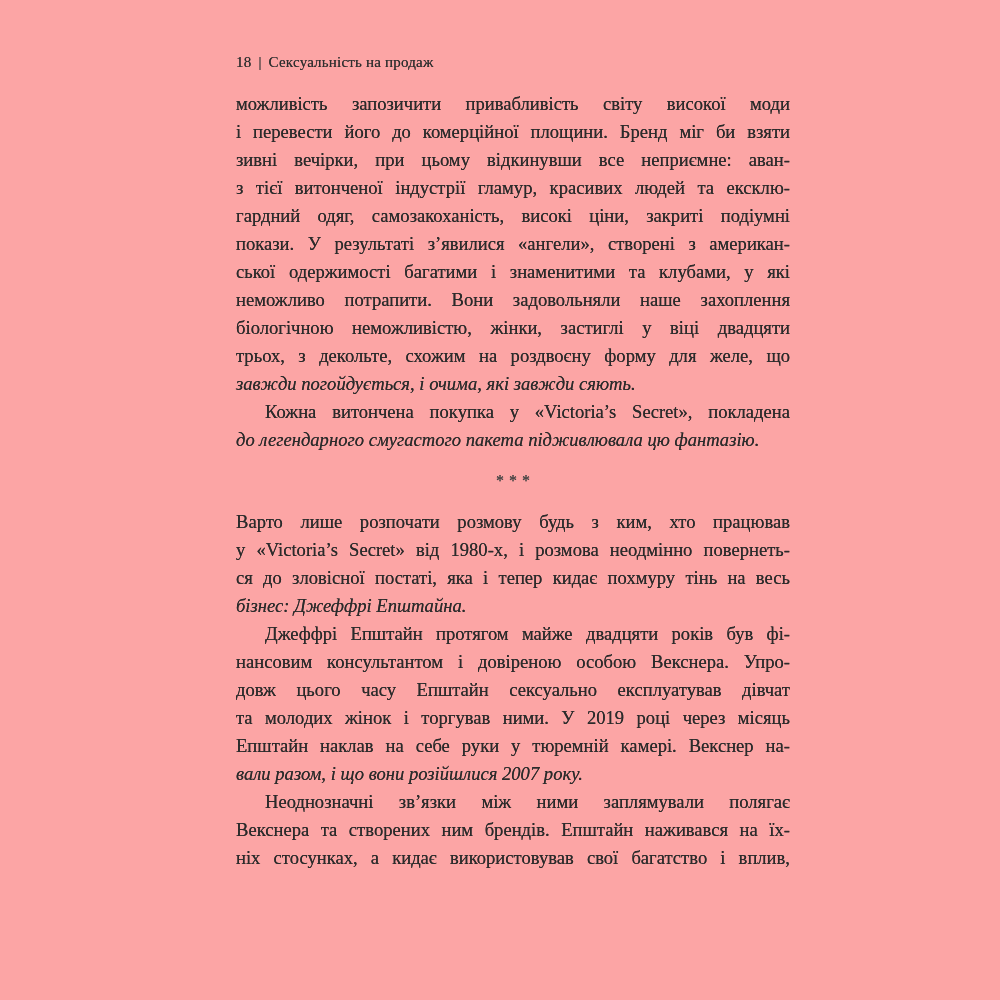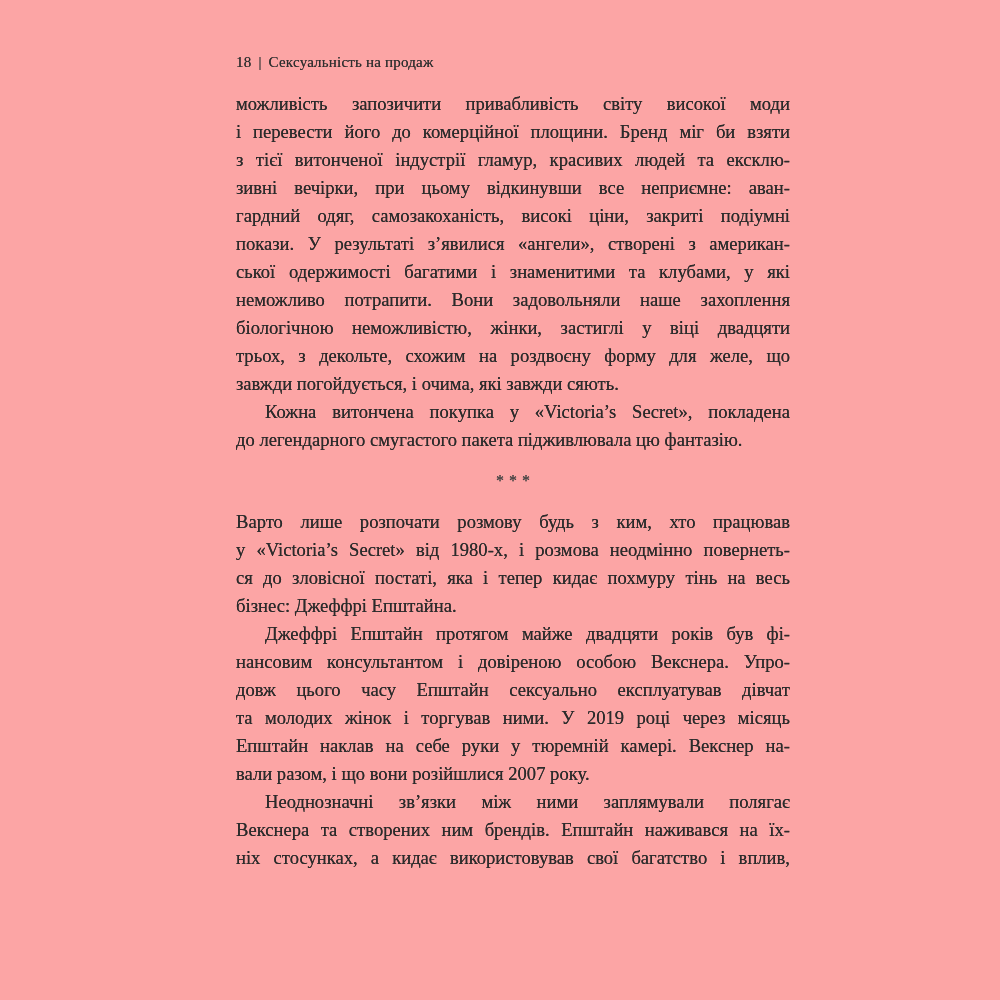--- a/index.html
+++ b/index.html
@@ -42,20 +42,21 @@
   }
   .paragraph { margin: 0; }
   .line {
     text-align: justify;
     text-align-last: justify;
     white-space: normal;
   }
   .line.last-natural {
     text-align: right;
     text-align-last: left;
+    font-style: italic;
   }
   .line.indent {
     text-indent: 29px;
   }
   .separator {
     height: 54px;
     display: flex;
     align-items: center;
     justify-content: center;
     font-size: 16px;
@@ -66,22 +67,22 @@
 </style>
 </head>
 <body>
 
 <div class="page">
   <div class="header"><span>18</span><span class="divider">|</span><span>Сексуальність на продаж</span></div>
   <div class="body">
       <div class="paragraph">
         <div class="line">можливість запозичити привабливість світу високої моди</div>
         <div class="line">і перевести його до комерційної площини. Бренд міг би взяти</div>
+        <div class="line">зивні вечірки, при цьому відкинувши все неприємне: аван-</div>
         <div class="line">з тієї витонченої індустрії гламур, красивих людей та ексклю-</div>
-        <div class="line">зивні вечірки, при цьому відкинувши все неприємне: аван-</div>
         <div class="line">гардний одяг, самозакоханість, високі ціни, закриті подіумні</div>
         <div class="line">покази. У результаті з’явилися «ангели», створені з американ-</div>
         <div class="line">ської одержимості багатими і знаменитими та клубами, у які</div>
         <div class="line">неможливо потрапити. Вони задовольняли наше захоплення</div>
         <div class="line">біологічною неможливістю, жінки, застиглі у віці двадцяти</div>
         <div class="line">трьох, з декольте, схожим на роздвоєну форму для желе, що</div>
         <div class="line last-natural">завжди погойдується, і очима, які завжди сяють.</div>
       </div>
       <div class="paragraph">
         <div class="line indent">Кожна витончена покупка у «Victoria’s Secret», покладена</div>

